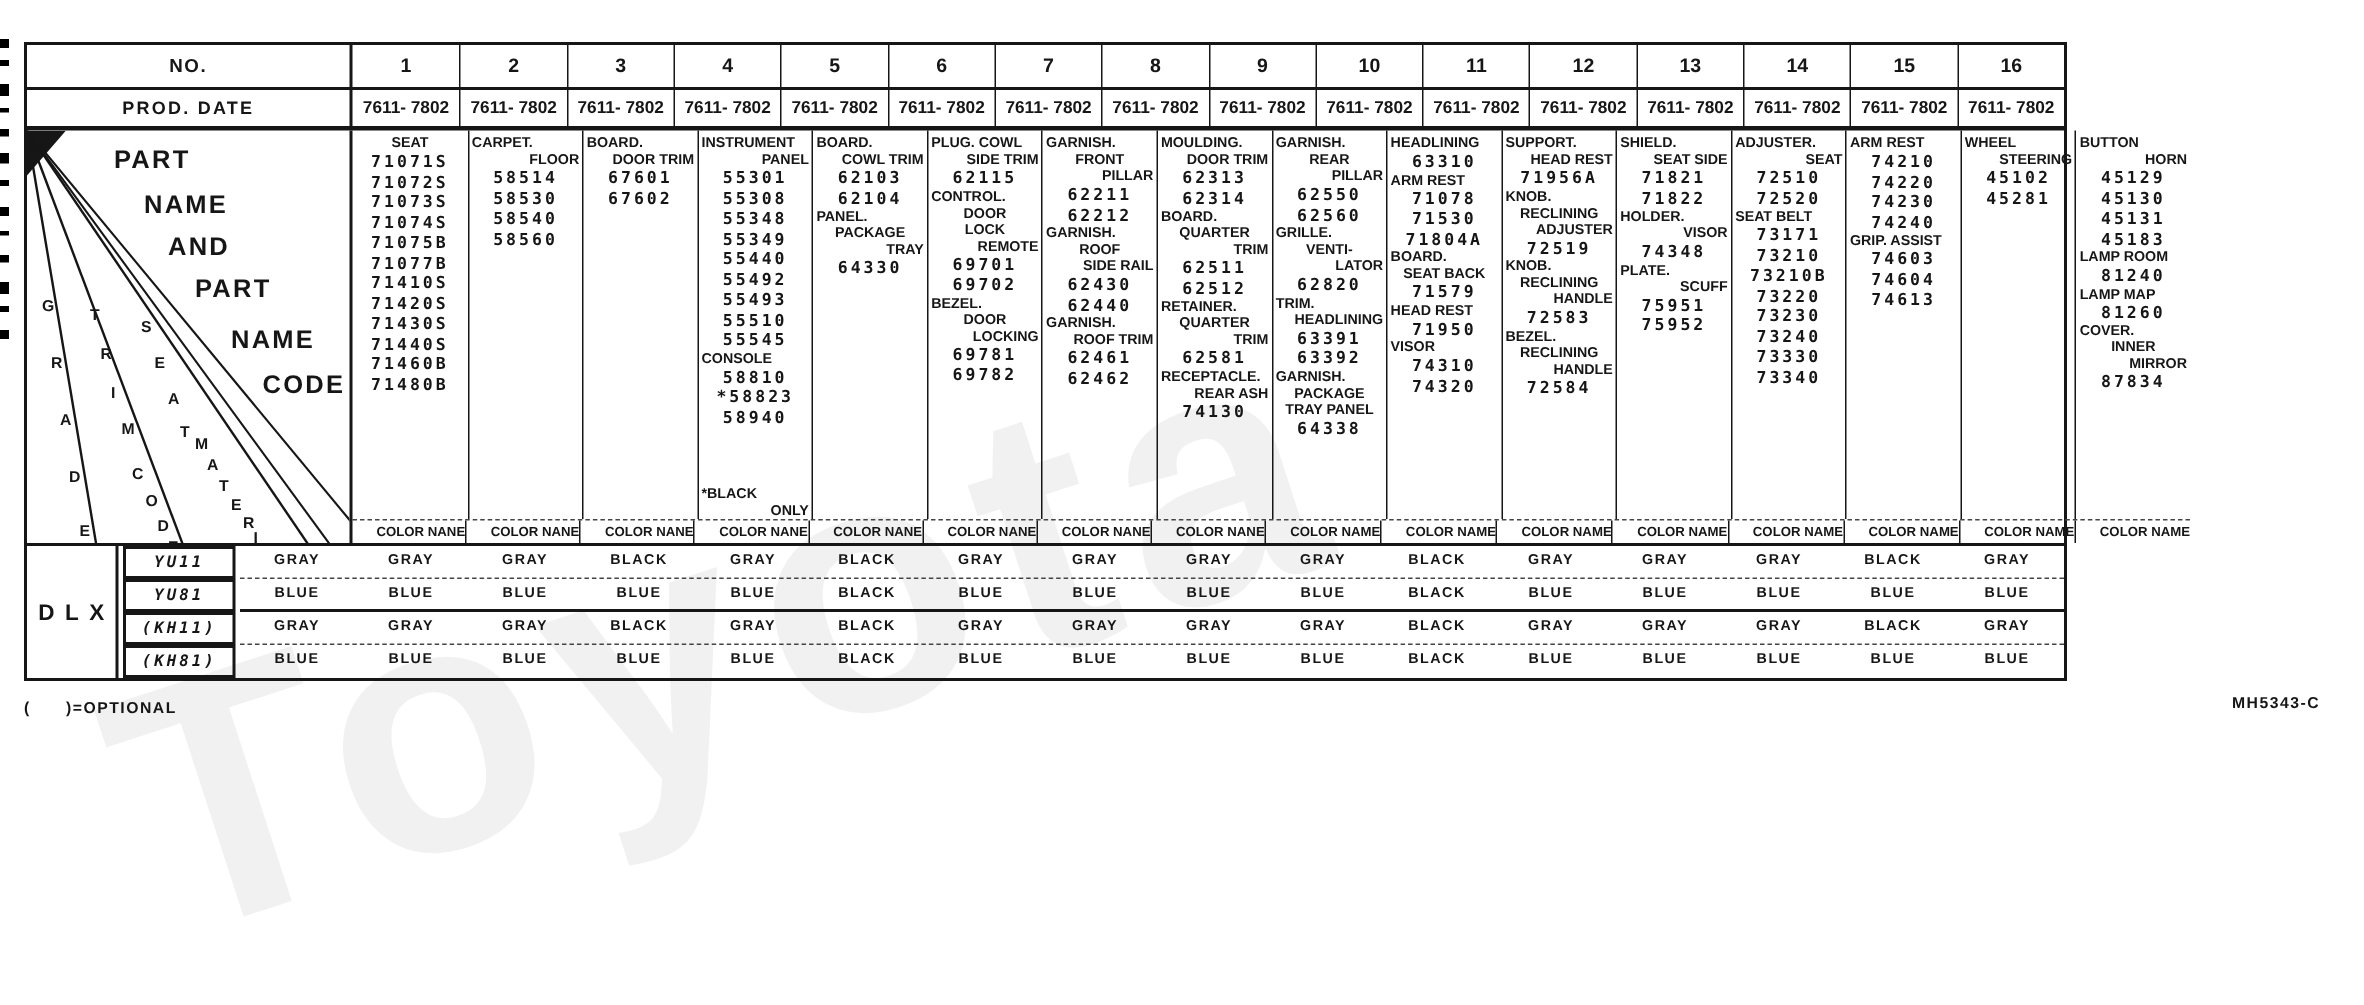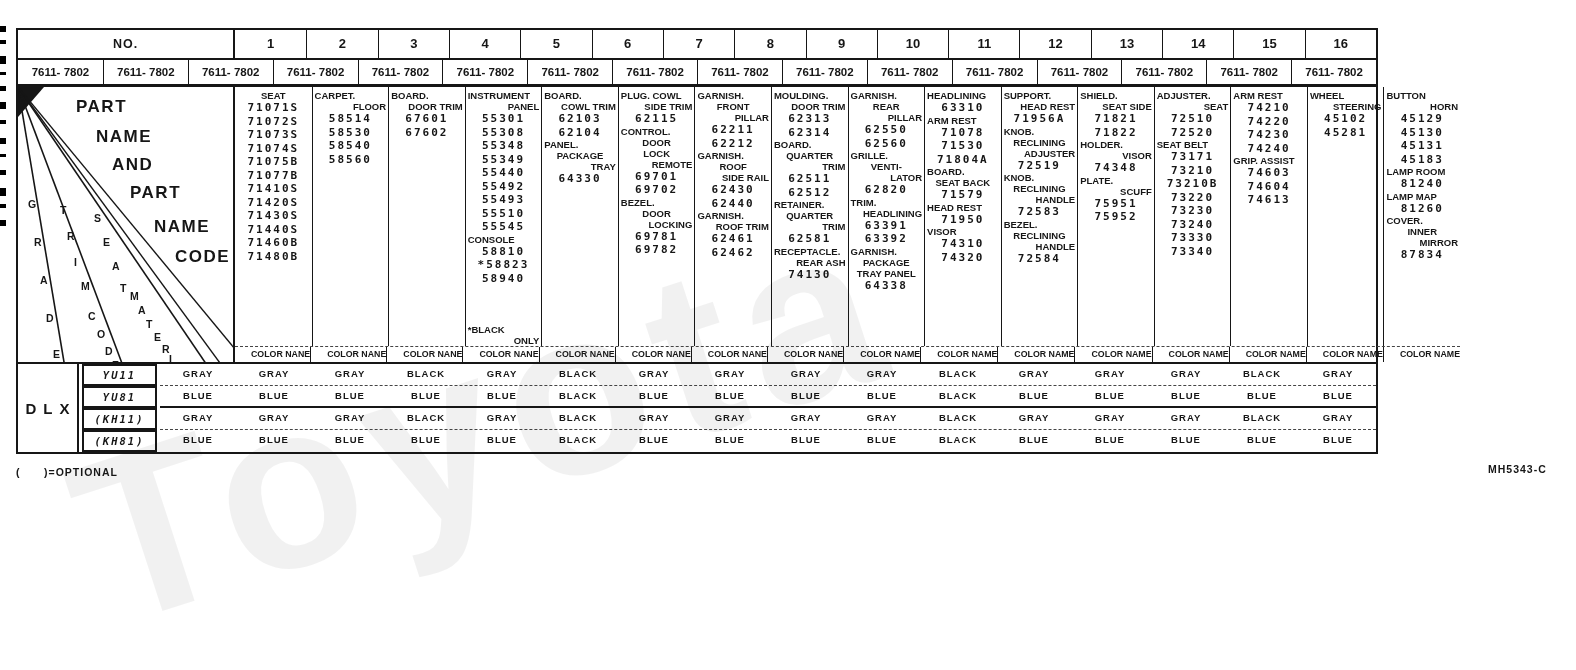--- a/index.html
+++ b/index.html
@@ -107,20 +107,23 @@
           <div class="cell num">11</div>
           <div class="cell num">12</div>
           <div class="cell num">13</div>
           <div class="cell num">14</div>
           <div class="cell num">15</div>
           <div class="cell num">16</div>
         </div>
     </div>
 
     <div class="hrow hr2">
+      <div class="lcell">
+        <span>PROD. DATE</span>
+      </div>
       <div class="grid16">
           <div class="cell date">7611- 7802</div>
           <div class="cell date">7611- 7802</div>
           <div class="cell date">7611- 7802</div>
           <div class="cell date">7611- 7802</div>
           <div class="cell date">7611- 7802</div>
           <div class="cell date">7611- 7802</div>
           <div class="cell date">7611- 7802</div>
           <div class="cell date">7611- 7802</div>
           <div class="cell date">7611- 7802</div>

